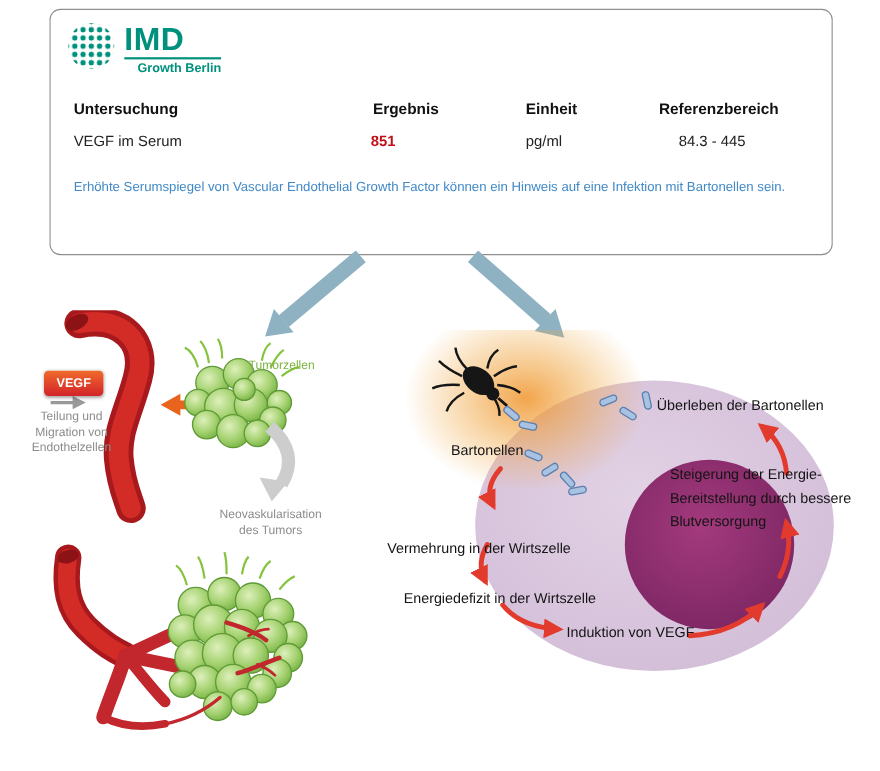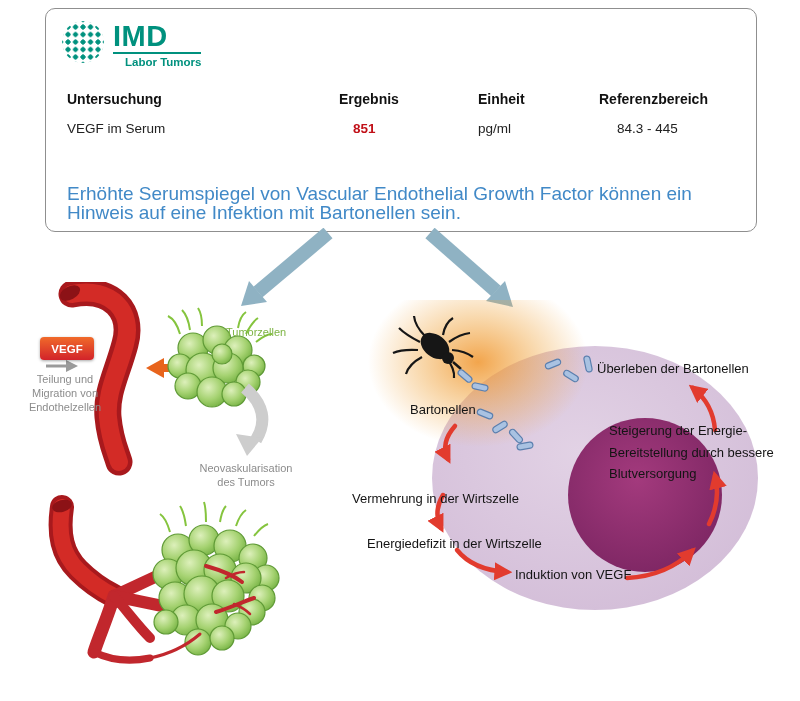--- a/index.html
+++ b/index.html
@@ -14,22 +14,22 @@
                background-image: radial-gradient(circle, #00917e 2.3px, rgba(0,0,0,0) 2.7px);
                background-size:7.5px 7.5px; background-position:50% 50%; }
   .logo-text { margin-left:9px; }
   .brand-name { font-size:29px; font-weight:bold; color:#00917e; line-height:30px; letter-spacing:.5px; }
   .brand-rule { width:88px; height:2px; background:#00917e; margin:1px 0 2px; }
   .brand-sub { font-size:11.5px; font-weight:bold; color:#00917e; padding-left:12px; white-space:nowrap; }
 
   .th { position:absolute; top:82px; font-size:14px; font-weight:bold; color:#111; white-space:nowrap; }
   .td { position:absolute; top:112px; font-size:13.5px; color:#222; white-space:nowrap; }
   .result-red { color:#c11018; font-weight:bold; }
-  .note { position:absolute; left:21px; top:152px; width:656px; font-size:19px;
-          color:#4189c7; line-height:18.5px;margin-top:24px; }
+  .note { position:absolute; left:21px; top:152px; width:656px; font-size:12px;
+          color:#4189c7; line-height:18.5px; }
 
   svg.abs { position:absolute; }
 
   
   .lbl { position:absolute; color:#141414; font-size:13px; white-space:nowrap; }
   .energy-lbl { white-space:pre-line; line-height:21.5px; width:210px; }
   .gray-caption { position:absolute; color:#8c8c8c; font-size:11px; text-align:center;
                   line-height:14px; white-space:pre-line; }
   .green-caption { position:absolute; color:#7cb342; font-size:11px; white-space:nowrap; }
   .vegf-box { position:absolute; left:40px; top:337px; width:54px; height:23px;
@@ -41,31 +41,31 @@
 <body>
 
 <div class="stage">
 
   <div class="report-card">
     <div class="logo">
       <div class="logo-dots"></div>
       <div class="logo-text">
         <div class="brand-name">IMD</div>
         <div class="brand-rule"></div>
-        <div class="brand-sub">Labor Tumors</div>
+        <div class="brand-sub">Growth Berlin</div>
       </div>
     </div>
 
     <span class="th" style="left:21px">Untersuchung</span>
     <span class="th" style="left:293px">Ergebnis</span>
     <span class="th" style="left:432px">Einheit</span>
     <span class="th" style="left:553px">Referenzbereich</span>
 
     <span class="td" style="left:21px">VEGF im Serum</span>
-    <span class="td result-red" style="left:307px">851</span>
+    <span class="td result-red" style="left:291px">851</span>
     <span class="td" style="left:432px">pg/ml</span>
     <span class="td" style="left:571px">84.3 - 445</span>
 
     <p class="note">Erhöhte Serumspiegel von Vascular Endothelial Growth Factor können ein Hinweis auf eine Infektion mit Bartonellen sein.</p>
   </div>
 
   <svg class="abs" style="left:230px; top:228px;" width="290" height="85" viewBox="0 0 290 85">
     <g>
       <line x1="98" y1="5" x2="28" y2="64" stroke="#8fb2c3" stroke-width="14"></line>
       <polygon points="11,78 19,53 37,74" fill="#8fb2c3"></polygon>

